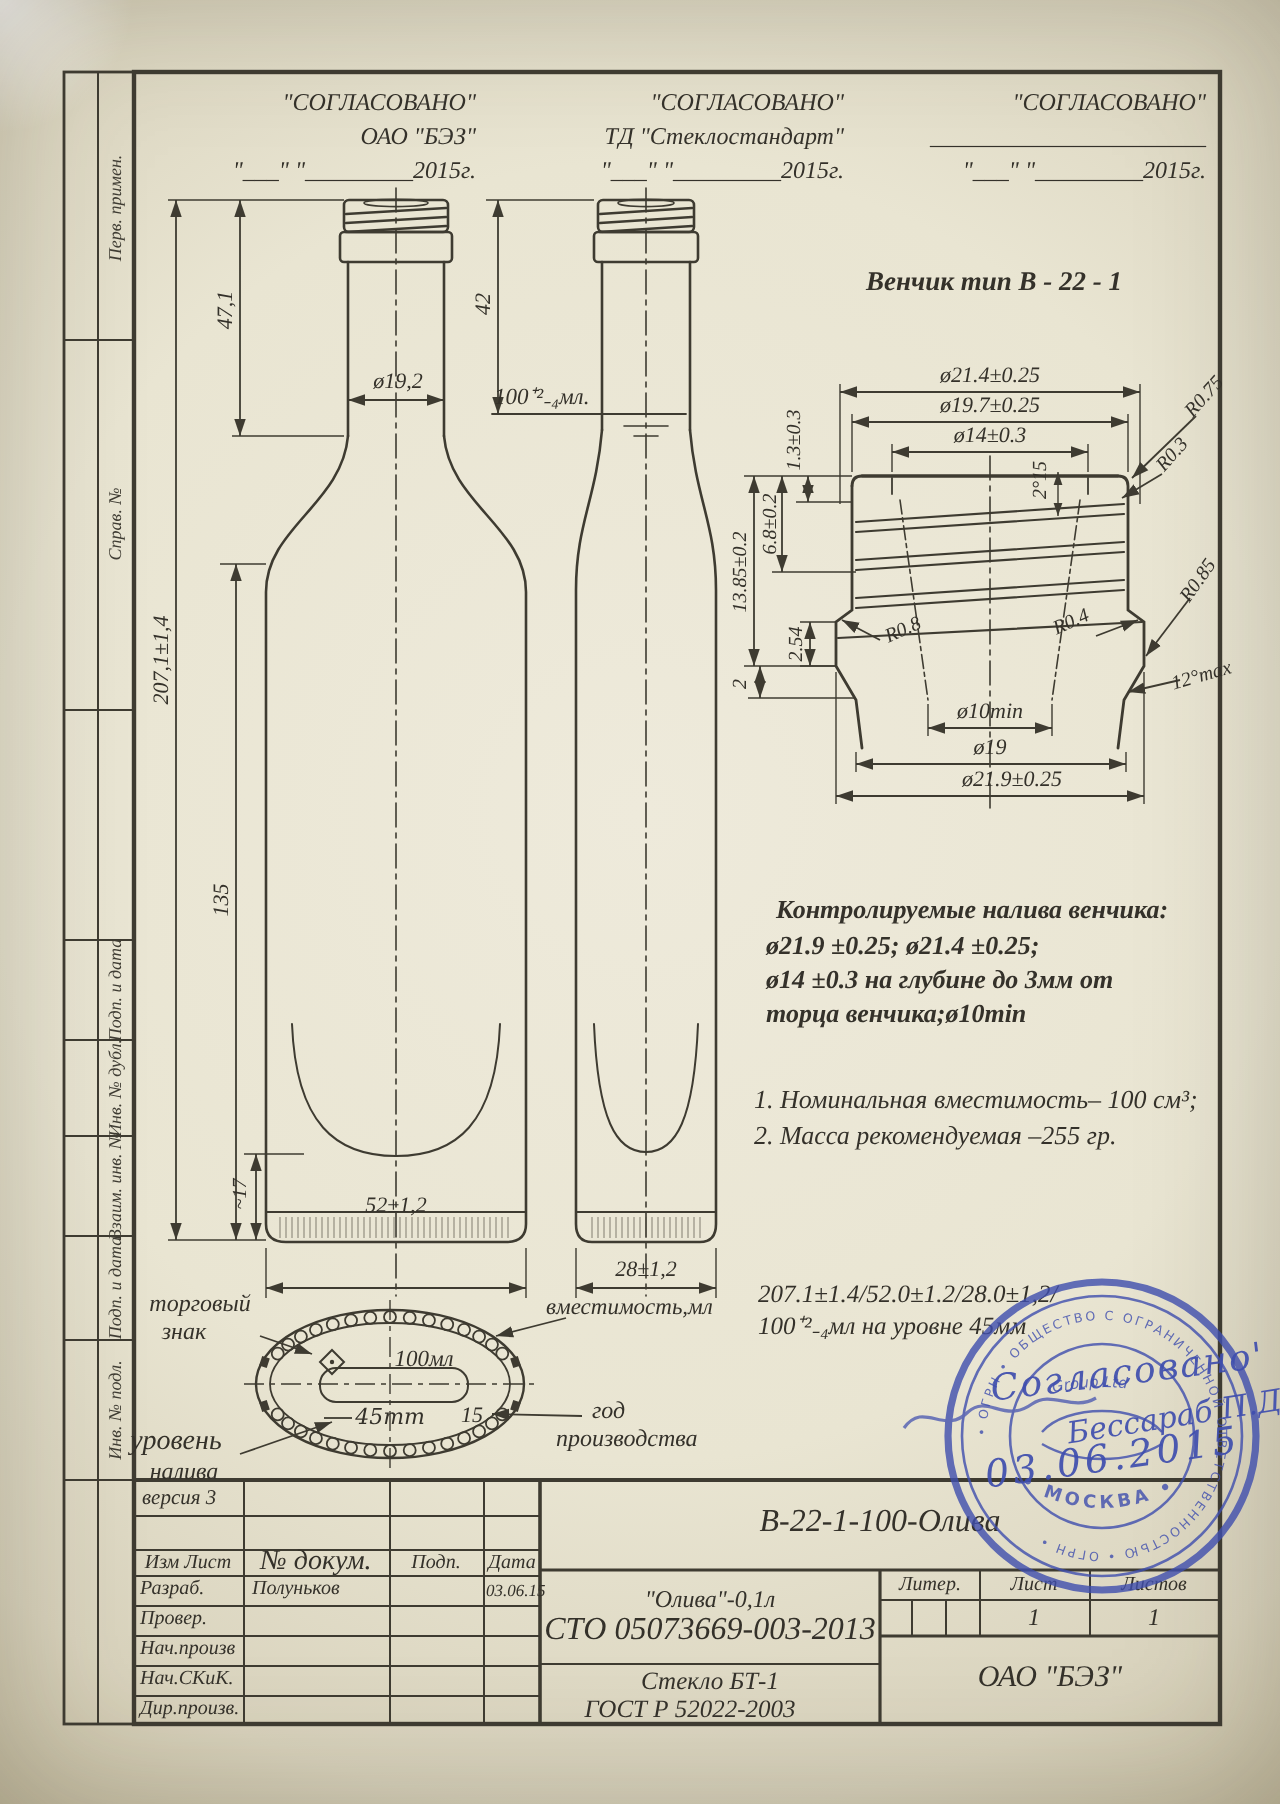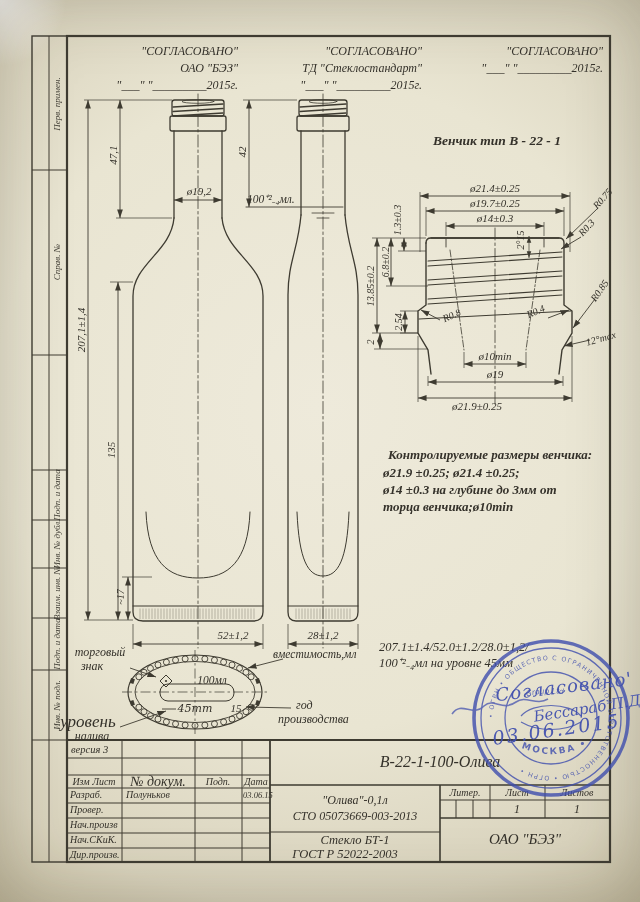--- a/index.html
+++ b/index.html
@@ -324,37 +324,38 @@
   <div>ОАО "БЭЗ"</div>
   <div>"___" "_________2015г.</div>
 </div>
 <div class="t" style="left:262px;top:43px;width:160px;text-align:right;font-size:12px;line-height:17px;">
   <div>"СОГЛАСОВАНО"</div>
   <div>ТД "Стеклостандарт"</div>
   <div>"___" "_________2015г.</div>
 </div>
 <div class="t" style="left:445px;top:43px;width:158px;text-align:right;font-size:12px;line-height:17px;">
   <div>"СОГЛАСОВАНО"</div>
+  <div>_______________________</div>
   <div>"___" "_________2015г.</div>
 </div>
 
 <div class="t m v" style="left:58px;top:104px;">Перв. примен.</div>
 <div class="t m v" style="left:58px;top:262px;">Справ. №</div>
 <div class="t m v" style="left:58px;top:495px;">Подп. и дата</div>
 <div class="t m v" style="left:58px;top:544px;">Инв. № дубл.</div>
 <div class="t m v" style="left:58px;top:593px;">Взаим. инв. №</div>
 <div class="t m v" style="left:58px;top:644px;">Подп. и дата</div>
 <div class="t m v" style="left:58px;top:705px;">Инв. № подл.</div>
 
 <div class="t v" style="left:82px;top:330px;">207,1±1,4</div>
 <div class="t v" style="left:114px;top:155px;">47,1</div>
 <div class="t c" style="left:199px;top:192px;">ø19,2</div>
 <div class="t v" style="left:112px;top:450px;">135</div>
 <div class="t v" style="left:121px;top:597px;font-size:10px;">~17</div>
-<div class="t c" style="left:198px;top:636px;margin-left:35px;">52±1,2</div>
+<div class="t c" style="left:198px;top:604px;">52±1,2</div>
 <div class="t v" style="left:243px;top:152px;">42</div>
 <div class="t" style="left:247px;top:193px;font-size:11.5px;">100⁺²₋₄мл.</div>
 <div class="t c" style="left:323px;top:636px;">28±1,2</div>
 <div class="t" style="left:273px;top:648px;font-size:11.5px;">вместимость,мл</div>
 
 <div class="t c b" style="left:497px;top:141px;font-size:13.5px;">Венчик тип В - 22 - 1</div>
 <div class="t c" style="left:495px;top:189px;">ø21.4±0.25</div>
 <div class="t c" style="left:495px;top:204px;">ø19.7±0.25</div>
 <div class="t c" style="left:495px;top:219px;">ø14±0.3</div>
 <div class="t v" style="left:521px;top:240px;font-size:10px;">2°15</div>
@@ -364,36 +365,38 @@
 <div class="t v" style="left:399px;top:322px;font-size:10px;">2.54</div>
 <div class="t v" style="left:371px;top:342px;font-size:10px;">2</div>
 <div class="t" style="left:603px;top:199px;font-size:10px;transform:translate(-50%,-50%) rotate(-48deg);">R0.75</div>
 <div class="t" style="left:587px;top:228px;font-size:10px;transform:translate(-50%,-50%) rotate(-48deg);">R0.3</div>
 <div class="t" style="left:600px;top:291px;font-size:10px;transform:translate(-50%,-50%) rotate(-55deg);">R0.85</div>
 <div class="t" style="left:601px;top:339px;font-size:10px;transform:translate(-50%,-50%) rotate(-16deg);">12°max</div>
 <div class="t" style="left:452px;top:316px;font-size:10px;transform:translate(-50%,-50%) rotate(-24deg);">R0.8</div>
 <div class="t" style="left:536px;top:312px;font-size:10px;transform:translate(-50%,-50%) rotate(-24deg);">R0.4</div>
 <div class="t c" style="left:495px;top:357px;">ø10min</div>
 <div class="t c" style="left:495px;top:375px;font-style:italic;">ø19</div>
-<div class="t c" style="left:477px;top:391px;margin-top:16px;">ø21.9±0.25</div>
+<div class="t c" style="left:506px;top:391px;">ø21.9±0.25</div>
 
 <div class="t c" style="left:100px;top:652px;font-size:12px;">торговый</div>
 <div class="t c" style="left:92px;top:666px;font-size:12px;">знак</div>
 <div class="t c" style="left:212px;top:680px;font-size:11.5px;">100мл</div>
 <div class="t c" style="left:195px;top:709px;font-size:11px;font-family:'DejaVu Serif',serif;">45mm</div>
 <div class="t c" style="left:236px;top:709px;font-size:11px;">15</div>
-<div class="t c" style="left:88px;top:722px;font-size:17px;">уровень</div>
+<div class="t c" style="left:88px;top:722px;font-size:14px;">уровень</div>
 <div class="t c" style="left:92px;top:736px;font-size:12px;">налива</div>
 <div class="t" style="left:296px;top:699px;font-size:12px;">год</div>
 <div class="t" style="left:278px;top:713px;font-size:12px;">производства</div>
 
-<div class="t note b" style="left:388px;top:448px;">Контролируемые размеры венчика:</div>
+<div class="t note b" style="left:388px;top:448px;">Контролируемые налива венчика:</div>
 <div class="t note b" style="left:383px;top:466px;">ø21.9 ±0.25; ø21.4 ±0.25;</div>
 <div class="t note b" style="left:383px;top:483px;">ø14 ±0.3 на глубине до 3мм от</div>
 <div class="t note b" style="left:383px;top:500px;">торца венчика;ø10min</div>
+<div class="t note" style="left:377px;top:543px;">1. Номинальная вместимость– 100 см³;</div>
+<div class="t note" style="left:377px;top:561px;">2. Масса рекомендуемая –255 гр.</div>
 <div class="t note" style="left:379px;top:641px;font-size:12.5px;">207.1±1.4/52.0±1.2/28.0±1,2/</div>
 <div class="t note" style="left:379px;top:657px;font-size:12.5px;">100⁺²₋₄мл на уровне 45мм</div>
 
 <div class="hand" style="left:495px;top:676px;font-size:18px;transform:rotate(-7deg);letter-spacing:1px;">Согласовано'</div>
 <div class="hand" style="left:533px;top:699px;font-size:15px;transform:rotate(-9deg);">Бессараб П.Д.</div>
 <div class="hand" style="left:492px;top:718px;font-size:19px;transform:rotate(-8deg);letter-spacing:2px;">03.06.2015</div>
 
 <div class="t" style="left:71px;top:744px;font-size:10.5px;">версия 3</div>
 <div class="t c" style="left:94px;top:782px;font-size:10px;">Изм Лист</div>
 <div class="t c" style="left:158px;top:782px;font-size:14px;">№ докум.</div>
@@ -403,21 +406,21 @@
 <div class="t" style="left:70px;top:790px;font-size:10px;">Разраб.</div>
 <div class="t" style="left:126px;top:790px;font-size:10px;">Полуньков</div>
 <div class="t" style="left:243px;top:791px;font-size:8.5px;">03.06.15</div>
 <div class="t" style="left:70px;top:805px;font-size:10px;">Провер.</div>
 <div class="t" style="left:70px;top:820px;font-size:10px;">Нач.произв</div>
 <div class="t" style="left:70px;top:835px;font-size:10px;">Нач.СКиК.</div>
 <div class="t" style="left:70px;top:850px;font-size:10px;">Дир.произв.</div>
 
 <div class="t c" style="left:440px;top:762px;font-size:16px;">В-22-1-100-Олива</div>
 <div class="t c" style="left:355px;top:800px;font-size:12px;">"Олива"-0,1л</div>
-<div class="t c" style="left:355px;top:816px;font-size:12px;">СТО 05073669-003-2013</div>
+<div class="t c" style="left:355px;top:816px;font-size:16px;">СТО 05073669-003-2013</div>
 <div class="t c" style="left:355px;top:841px;font-size:12.5px;">Стекло БТ-1</div>
 <div class="t c" style="left:345px;top:855px;font-size:12.5px;">ГОСТ Р 52022-2003</div>
 <div class="t c" style="left:465px;top:793px;font-size:10px;">Литер.</div>
 <div class="t c" style="left:517px;top:793px;font-size:10px;">Лист</div>
 <div class="t c" style="left:577px;top:793px;font-size:10px;">Листов</div>
 <div class="t c" style="left:517px;top:809px;font-size:12px;">1</div>
 <div class="t c" style="left:577px;top:809px;font-size:12px;">1</div>
 <div class="t c" style="left:525px;top:840px;font-size:15px;">ОАО "БЭЗ"</div>
 
 </div>

